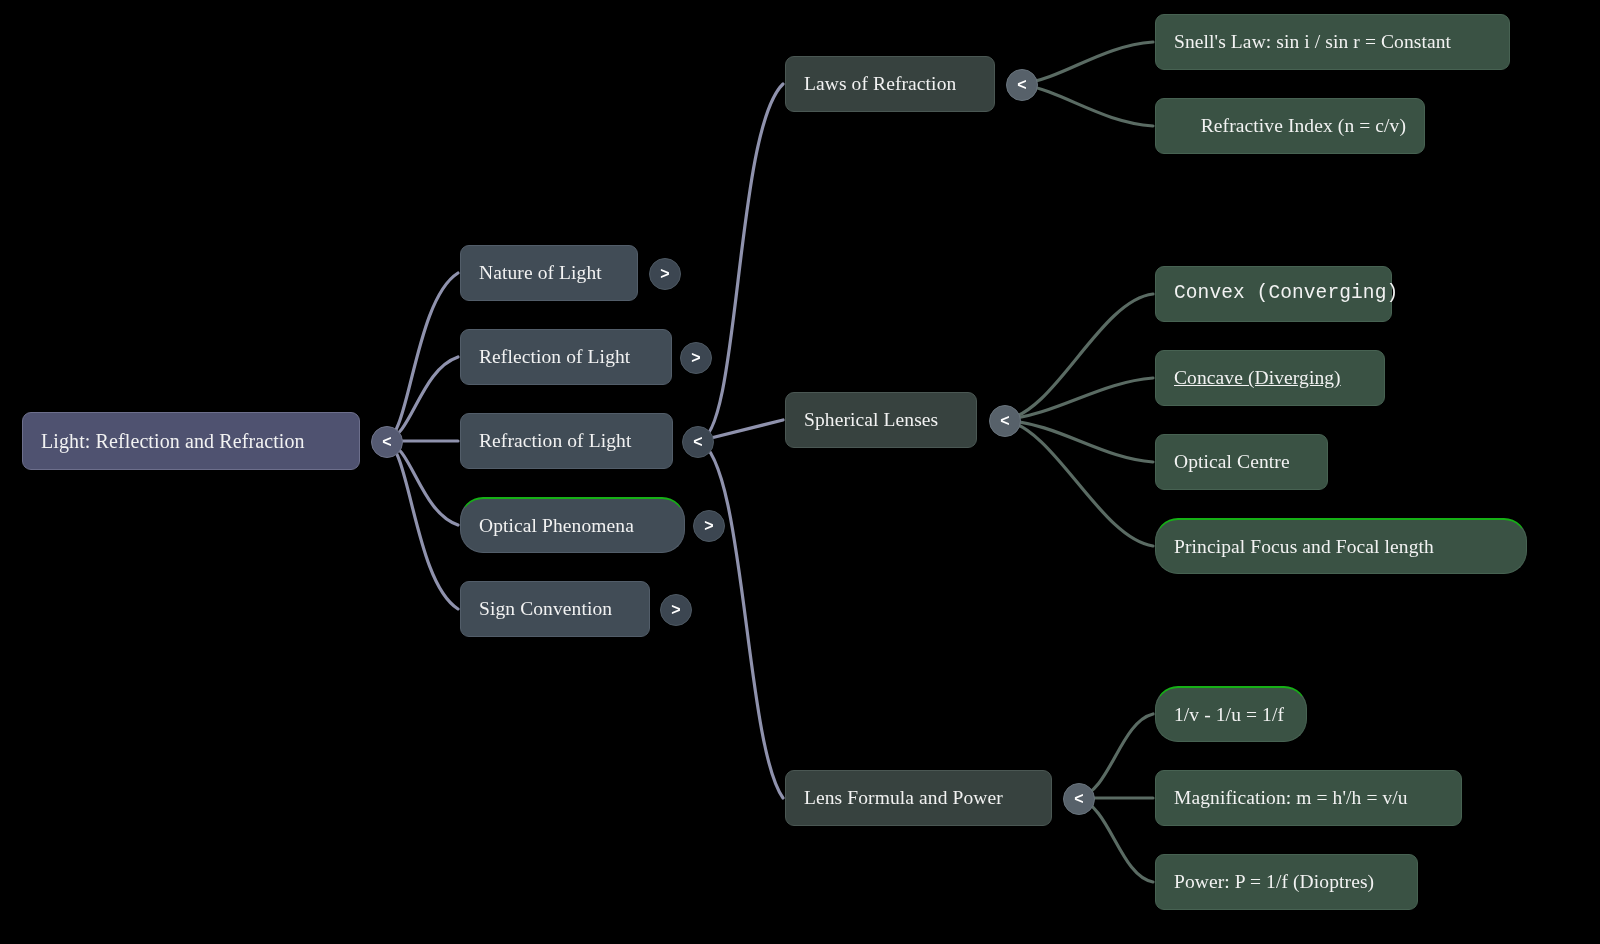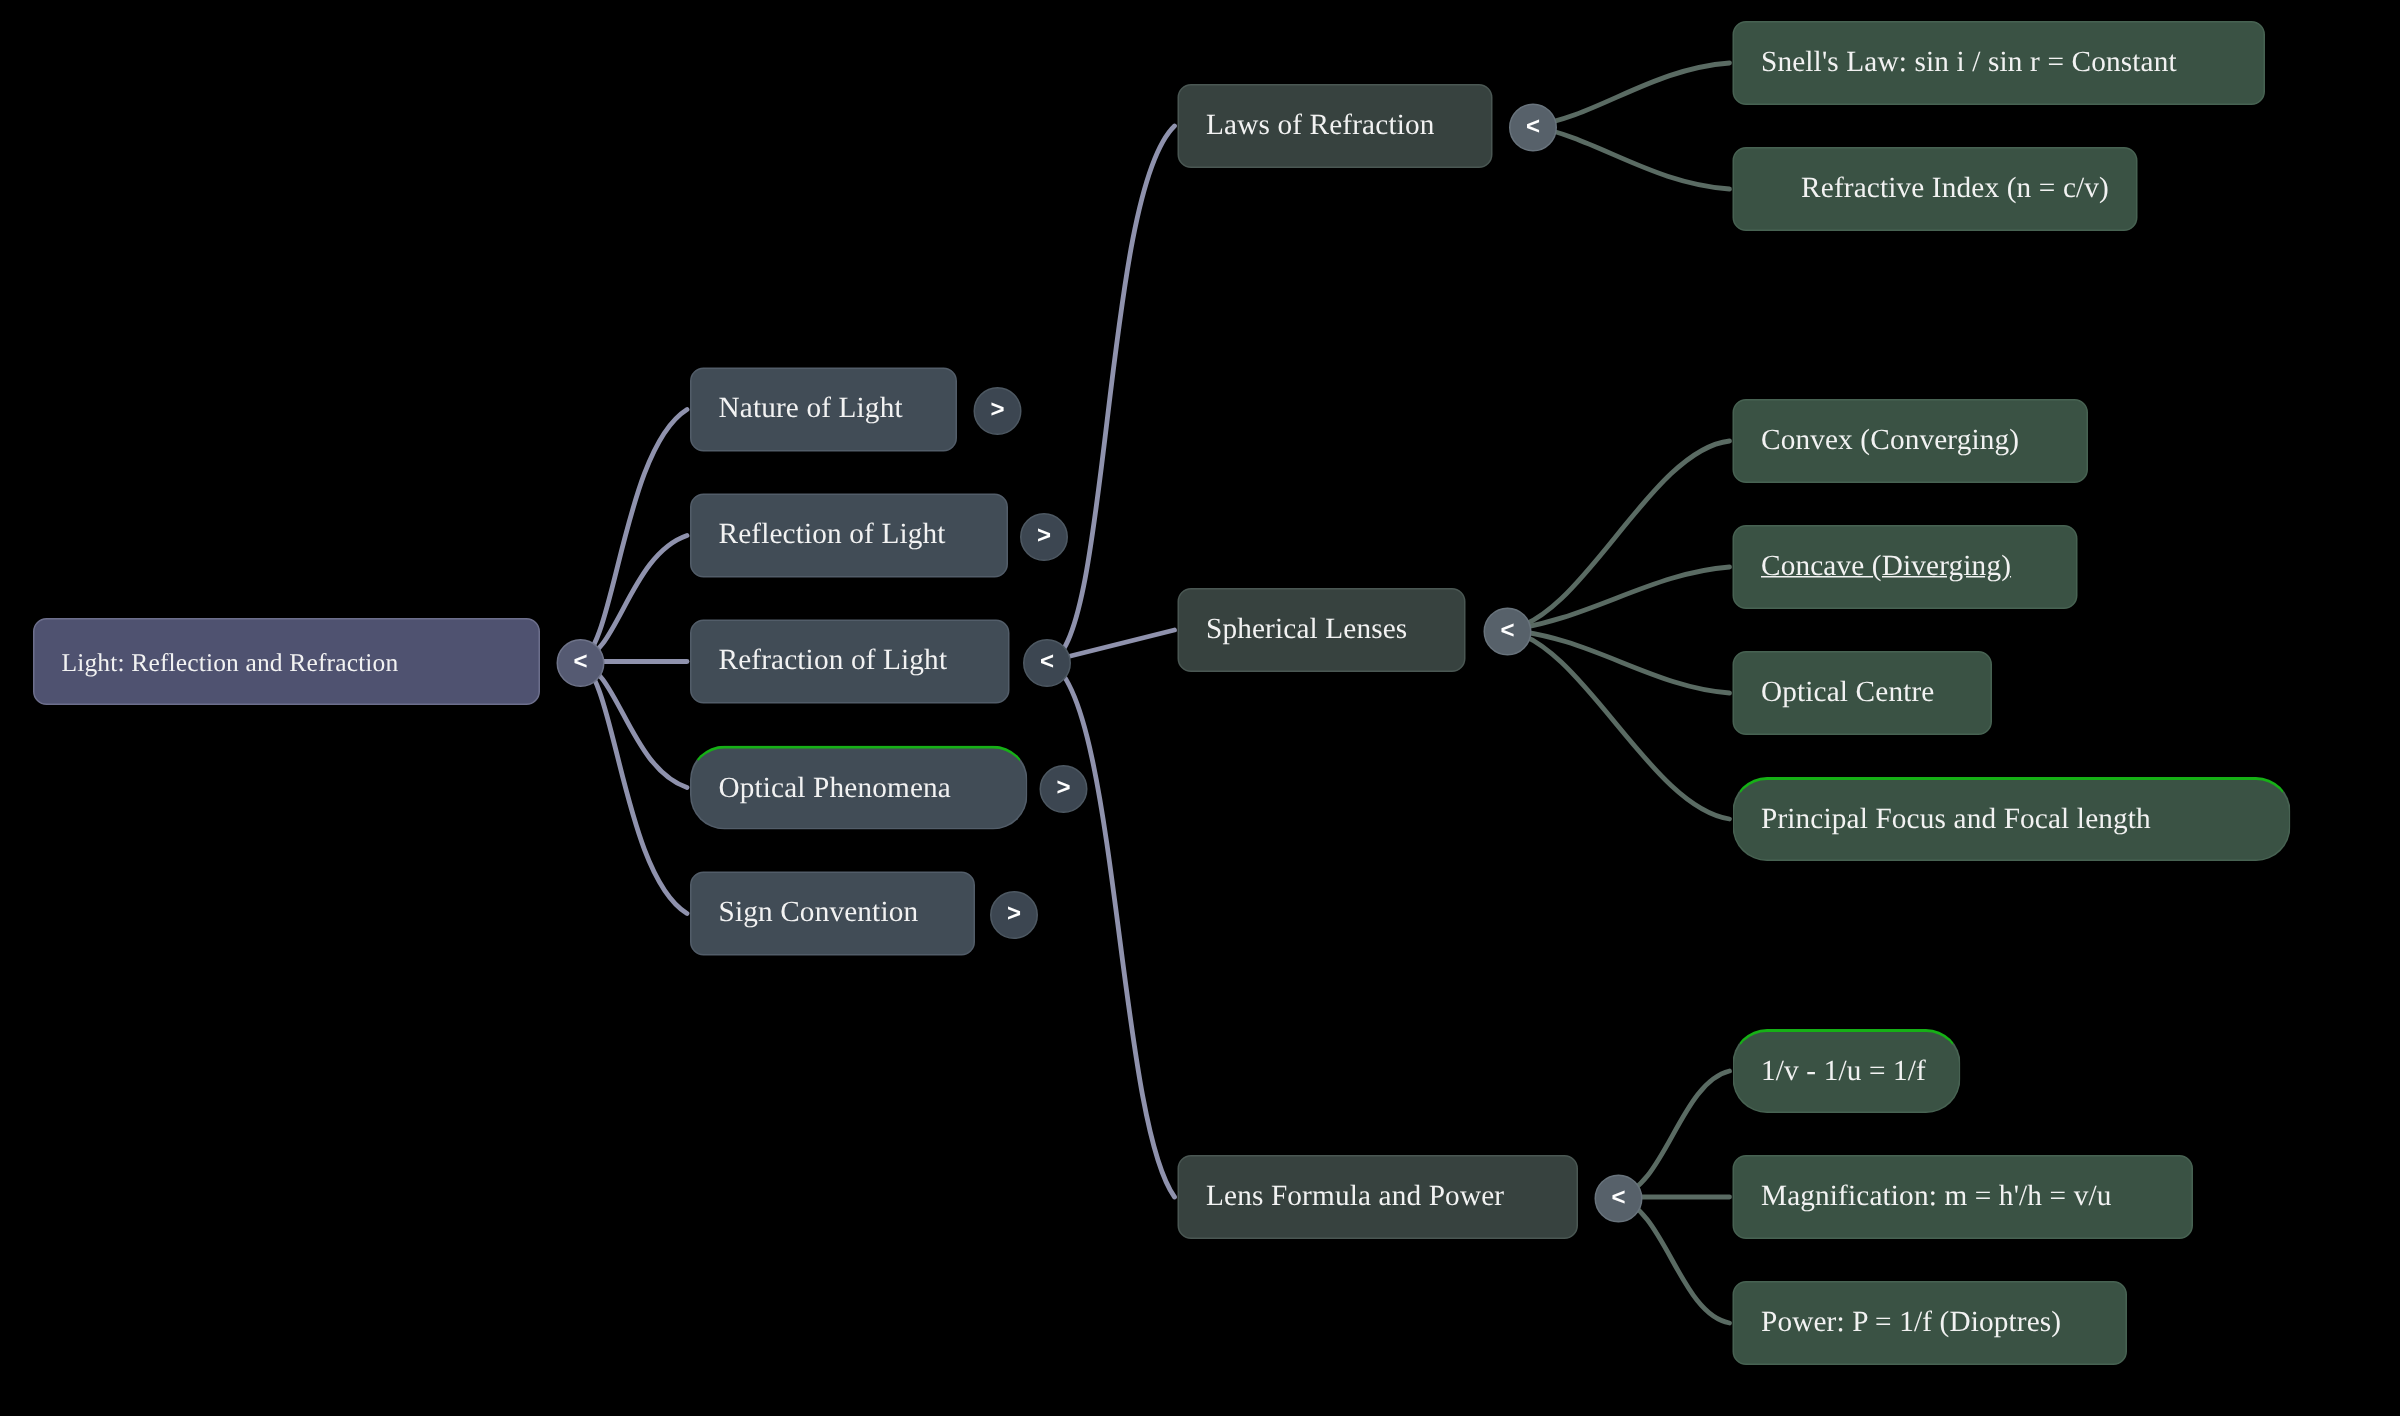--- a/index.html
+++ b/index.html
@@ -36,21 +36,21 @@
     color: #f2f2f2;
     font-size: 19.5px;
     letter-spacing: 0.1px;
     white-space: nowrap;
     padding: 12px 18px;
     line-height: 1;
   }
   .node.root {
     background: #4f5270;
     border: 1px solid #6d6f8c;
-    font-size: 17px;
+    font-size: 20px;
   }
   .node.branch {
     background: #414c56;
     border: 1px solid #525d69;
   }
   .node.branch-green {
     background: #37423f;
     border: 1px solid #4a5753;
   }
   .node.leaf {
@@ -177,21 +177,21 @@
         <span>&lt;</span>
       </div>
     </div>
   <div id="leaves-container">
       <div class="node leaf" style="left: 1155px; top: 14px; width: 355px; height: 56px;">
         <span>Snell's Law: sin i / sin r = Constant</span>
       </div>
       <div class="node leaf" style="left: 1155px; top: 98px; width: 270px; height: 56px; justify-content: flex-end;">
         <span>Refractive Index (n = c/v)</span>
       </div>
-      <div class="node leaf" style="left: 1155px; top: 266px; width: 237px; height: 56px;">
+      <div class="node leaf" style="left: 1155px; top: 266px; width: 237px; height: 56px; font-family: Liberation Mono, monospace;">
         <span>Convex (Converging)</span>
       </div>
       <div class="node leaf" style="left: 1155px; top: 350px; width: 230px; height: 56px; text-decoration: underline;">
         <span>Concave (Diverging)</span>
       </div>
       <div class="node leaf" style="left: 1155px; top: 434px; width: 173px; height: 56px;">
         <span>Optical Centre</span>
       </div>
       <div class="node leaf hl-top" style="left: 1155px; top: 518px; width: 372px; height: 56px;">
         <span>Principal Focus and Focal length</span>

